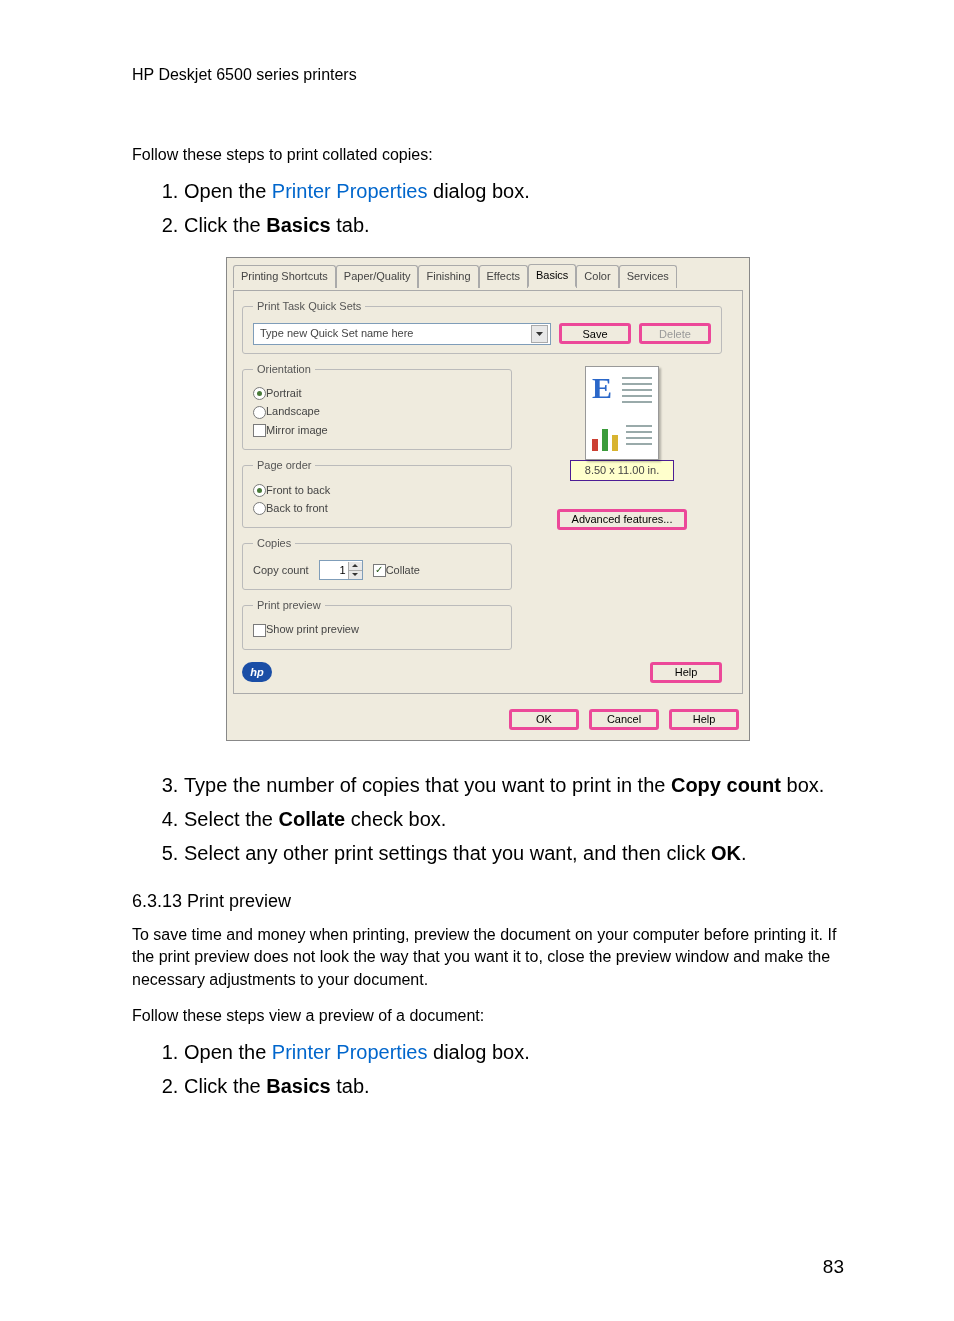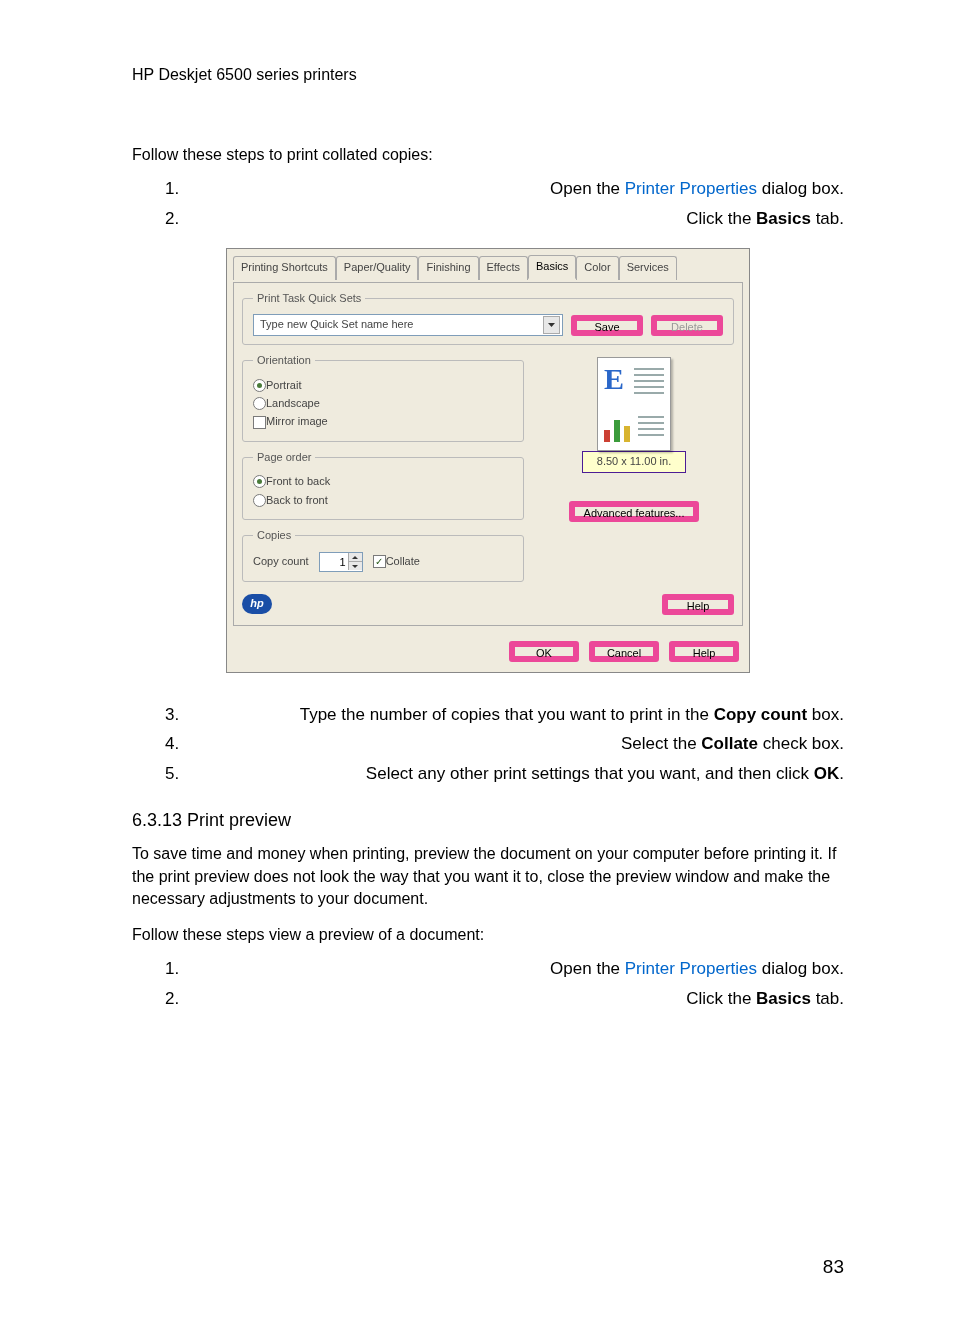--- a/index.html
+++ b/index.html
@@ -25,22 +25,21 @@
   .body-text {
     font-size: 16px;
     margin: 0 0 10px 0;
   }
   ol {
     margin: 4px 0 18px 0;
     padding-left: 52px;
   }
   ol li {
     margin-bottom: 6px;
-    font-size: 17px;
-    text-align: right;
+    font-size: 20px;
   }
   .bold { font-weight: bold; }
   .link { color: #0066cc; }
   .section-heading {
     font-size: 18px;
     font-weight: normal;
     margin: 22px 0 10px 0;
   }
   .page-number {
     position: absolute;
@@ -84,21 +83,21 @@
   .tab.active {
     background: #efebde;
     border-bottom: 1px solid #efebde;
     z-index: 2;
     color: #000;
   }
   .tab-panel {
     margin: 0 6px 6px 6px;
     border: 1px solid #aaa;
     border-top: 1px solid #aaa;
-    padding: 8px 8px 10px 8px;
+    padding: 8px 20px 10px 8px;
     background: #efebde;
     position: relative;
     top: -1px;
   }
   fieldset {
     border: 1px solid #bbb;
     border-radius: 3px;
     margin: 0 0 8px 0;
     padding: 6px 10px 8px 10px;
   }
@@ -131,21 +130,21 @@
     border: 1px solid #aaa;
     display:flex;
     align-items:center;
     justify-content:center;
   }
   .combo-btn svg { display:block; }
   .btn {
     min-width: 72px;
     height: 21px;
     background: #efebde;
-    border: 6px solid #ec4899;
+    border: 3px solid #ec4899;
     border-radius: 3px;
     font-size: 11px;
     padding: 0 8px;
   }
   .btn.disabled { color: #999; }
   .two-col {
     display: flex;
     gap: 10px;
   }
   .left-col { flex: 1; }
@@ -339,20 +338,27 @@
                       </div>
                   </div>
                 </div>
                 <div class="check-line">
                   <span class="check-box sel"></span>
                   <span>Collate</span>
                 </div>
               </div>
             </fieldset>
 
+            <fieldset>
+              <legend>Print preview</legend>
+              <div class="check-line">
+                <span class="check-box"></span>
+                <span>Show print preview</span>
+              </div>
+            </fieldset>
           </div>
 
           <div class="right-col">
             <div class="preview-thumb">
               <div class="blueE">E</div>
               <div class="lines">
                   <div></div>
                   <div></div>
                   <div></div>
                   <div></div>

